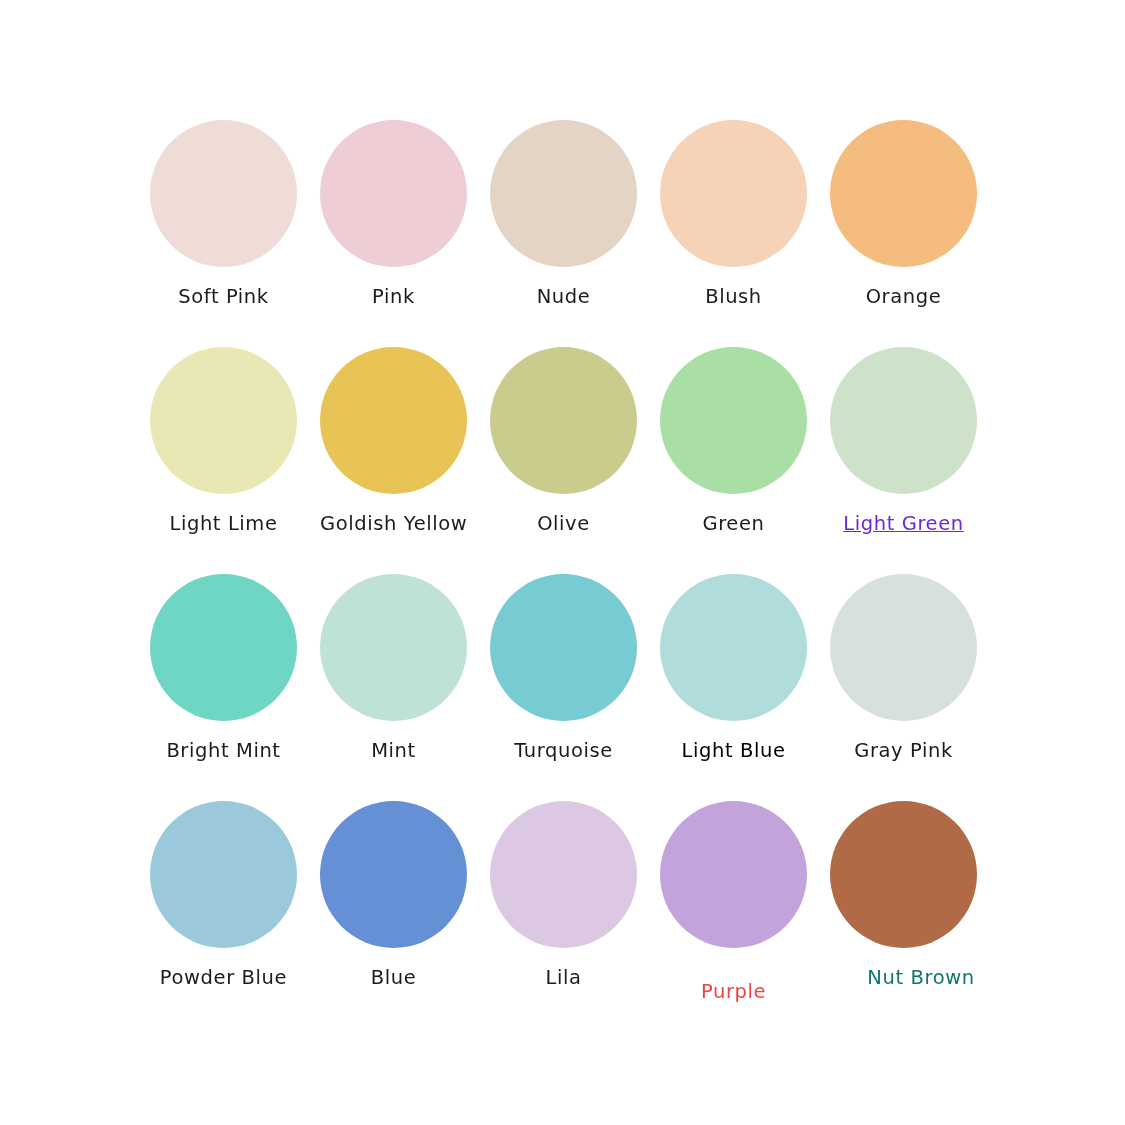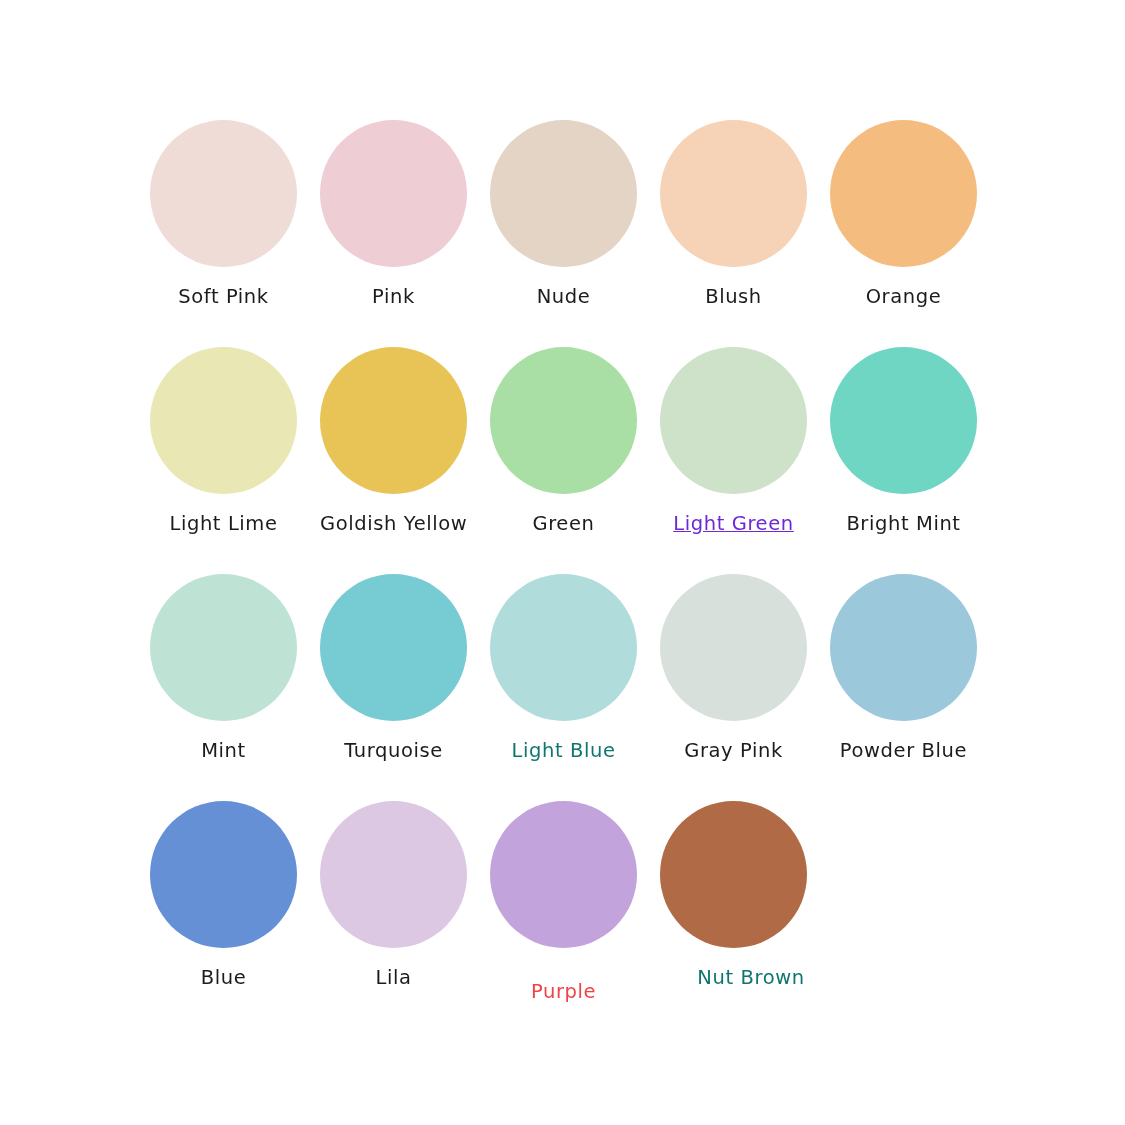--- a/index.html
+++ b/index.html
@@ -80,20 +80,24 @@
       </div>
       <div class="swatch-cell">
         <span class="swatch-dot" style="background: rgb(233, 231, 180);"></span>
         <span class="swatch-label" style="color: rgb(28, 28, 28);">Light Lime</span>
       </div>
       <div class="swatch-cell">
         <span class="swatch-dot" style="background: rgb(232, 196, 87);"></span>
         <span class="swatch-label" style="color: rgb(28, 28, 28);">Goldish Yellow</span>
       </div>
       <div class="swatch-cell">
+        <span class="swatch-dot" style="background: rgb(201, 204, 141);"></span>
+        <span class="swatch-label" style="color: rgb(28, 28, 28);">Olive</span>
+      </div>
+      <div class="swatch-cell">
         <span class="swatch-dot" style="background: rgb(169, 223, 165);"></span>
         <span class="swatch-label" style="color: rgb(28, 28, 28);">Green</span>
       </div>
       <div class="swatch-cell">
         <span class="swatch-dot" style="background: rgb(205, 226, 200);"></span>
         <span class="swatch-label" style="color: #6d28d9; text-decoration: underline;">Light Green</span>
       </div>
       <div class="swatch-cell">
         <span class="swatch-dot" style="background: rgb(112, 214, 196);"></span>
         <span class="swatch-label" style="color: rgb(28, 28, 28);">Bright Mint</span>
@@ -101,21 +105,21 @@
       <div class="swatch-cell">
         <span class="swatch-dot" style="background: rgb(190, 227, 213);"></span>
         <span class="swatch-label" style="color: rgb(28, 28, 28);">Mint</span>
       </div>
       <div class="swatch-cell">
         <span class="swatch-dot" style="background: rgb(119, 203, 211);"></span>
         <span class="swatch-label" style="color: rgb(28, 28, 28);">Turquoise</span>
       </div>
       <div class="swatch-cell">
         <span class="swatch-dot" style="background: rgb(177, 220, 220);"></span>
-        <span class="swatch-label" style="color: #0f766e;">Light Blue</span>
+        <span class="swatch-label" style="color: #000000;">Light Blue</span>
       </div>
       <div class="swatch-cell">
         <span class="swatch-dot" style="background: rgb(216, 224, 220);"></span>
         <span class="swatch-label" style="color: rgb(28, 28, 28);">Gray Pink</span>
       </div>
       <div class="swatch-cell">
         <span class="swatch-dot" style="background: rgb(155, 200, 219);"></span>
         <span class="swatch-label" style="color: rgb(28, 28, 28);">Powder Blue</span>
       </div>
       <div class="swatch-cell">

